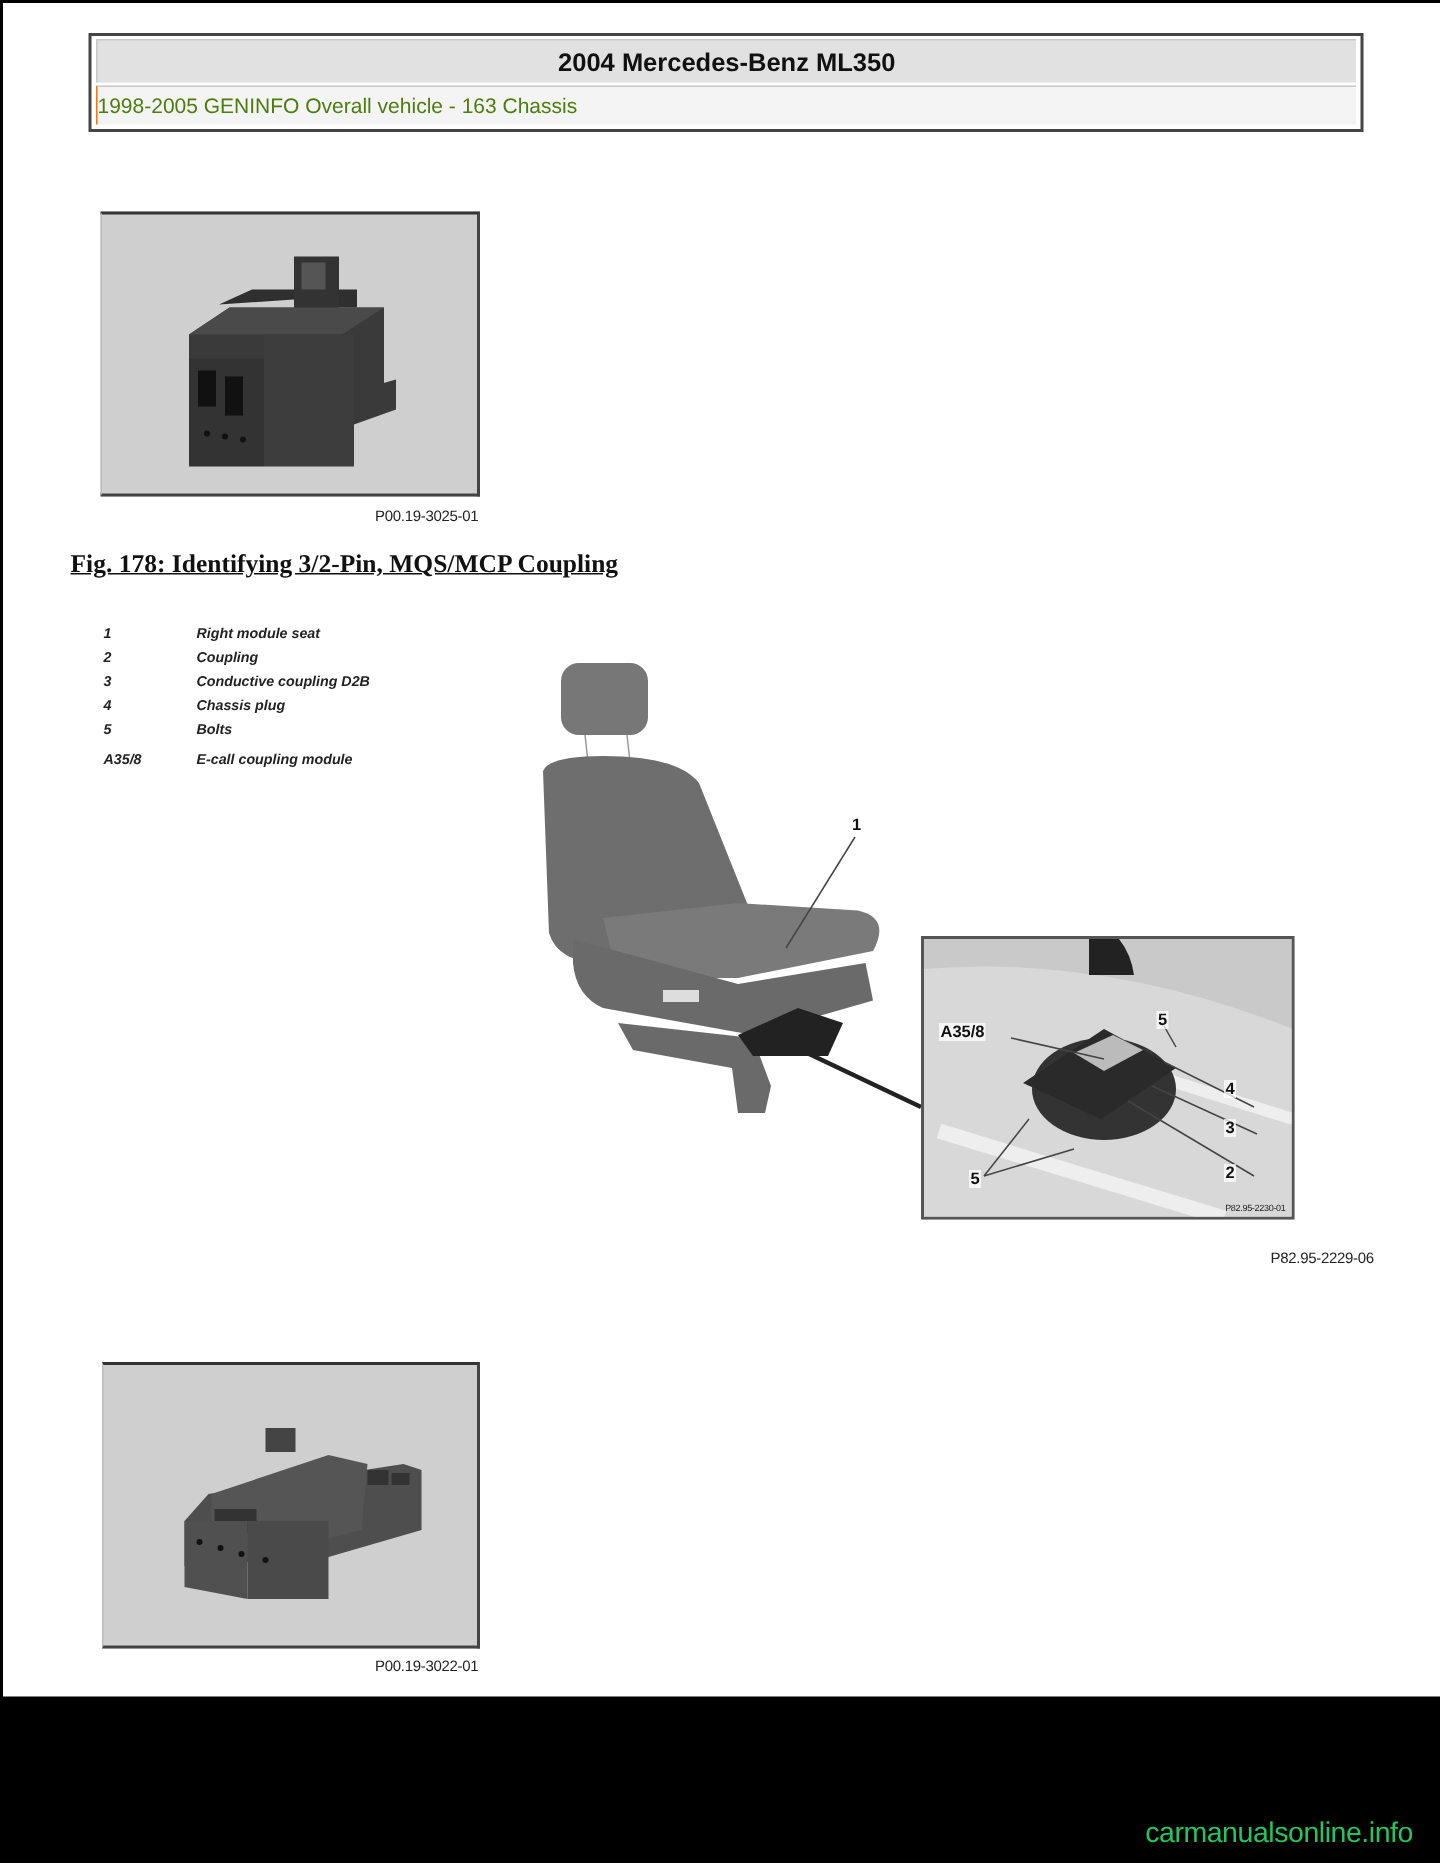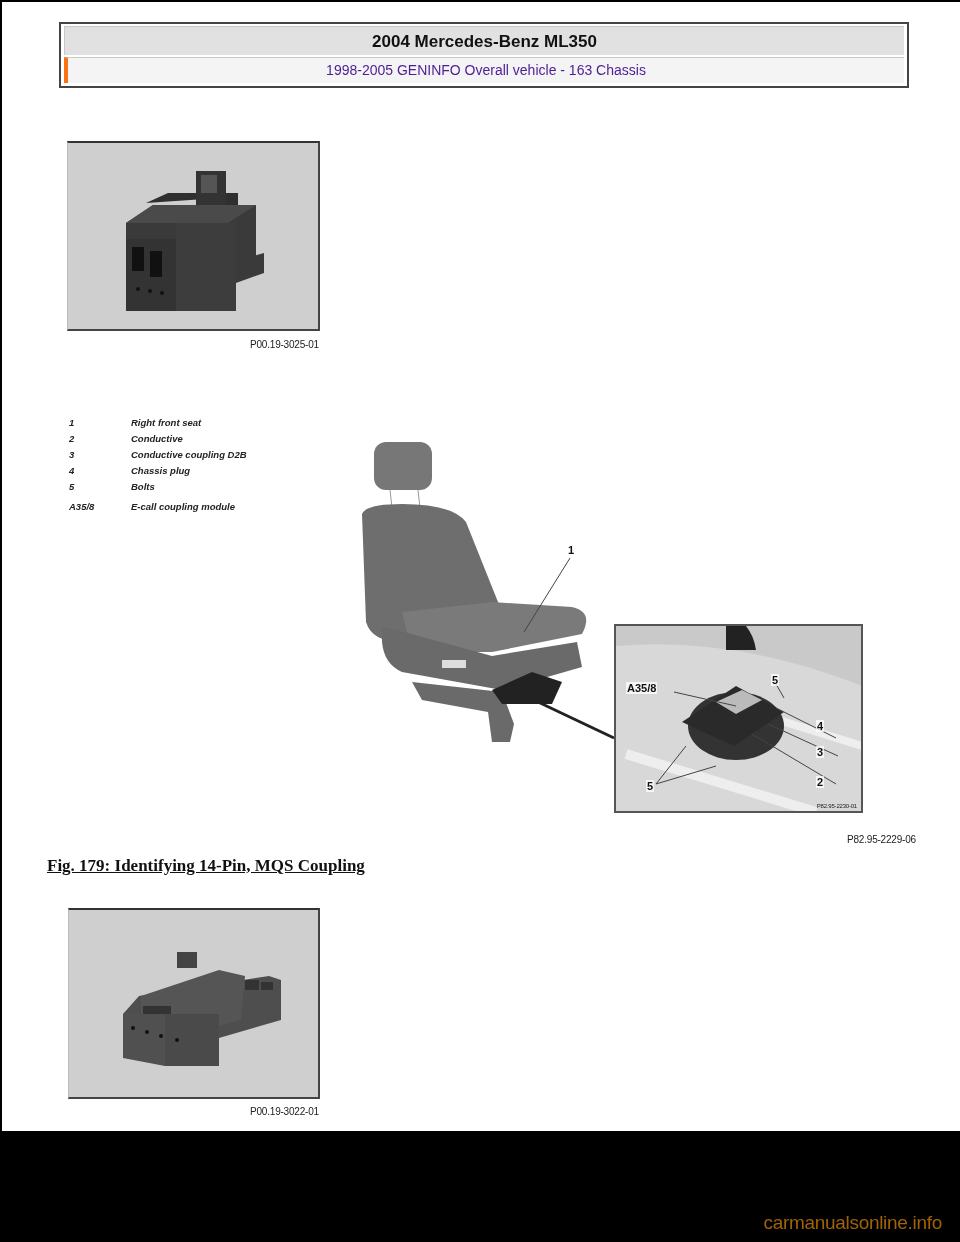--- a/index.html
+++ b/index.html
@@ -35,26 +35,25 @@
     font-size: 17px;
     line-height: 29px;
     color: #111;
     box-sizing: border-box;
   }
   .header-sub {
     margin-top: 2px;
     height: 26px;
     background: #f4f4f4;
     border-top: 1px solid #c8c8c8;
-    border-left: 4px solid #f97316;
-    text-align: center;
+    border-left: 1px solid #f97316;
     font-family: "Liberation Sans", sans-serif;
     font-size: 14px;
     line-height: 25px;
-    color: #4c1d95;
+    color: #4d7c0f;
     box-sizing: border-box;
   }
   .fig-frame {
     position: absolute;
     background: #cfcfcf;
     border-top: 2px solid #333;
     border-right: 2px solid #444;
     border-bottom: 2px solid #444;
     border-left: 1px solid #bbb;
     box-sizing: border-box;
@@ -104,21 +103,21 @@
     font-size: 11px;
     color: #111;
     background: rgba(255,255,255,0.75);
     padding: 0 1px;
     line-height: 12px;
   }
   .watermark {
     position: absolute; right: 18px; top: 1212px;
     font-family: "Liberation Sans", sans-serif;
     font-size: 19px;
-    color: #a16207;
+    color: #22c55e;
     letter-spacing: -0.3px;
   }
 </style>
 </head>
 <body>
 
 <div class="page">
 
   <div class="header">
     <div class="header-title">2004 Mercedes-Benz ML350</div>
@@ -137,29 +136,30 @@
       <rect x="64" y="104" width="12" height="24" fill="#111"></rect>
       <rect x="82" y="108" width="12" height="26" fill="#111"></rect>
       <circle cx="70" cy="146" r="2" fill="#111"></circle>
       <circle cx="82" cy="148" r="2" fill="#111"></circle>
       <circle cx="94" cy="150" r="2" fill="#111"></circle>
       <polygon points="168,118 196,110 196,130 168,140" fill="#3a3a3a"></polygon>
     </svg>
   </div>
   <div class="fig-code" style="left:248px; top:337px;">P00.19-3025-01</div>
 
+  <div class="caption" style="left:45px; top:364px;">Fig. 178: Identifying 3/2-Pin, MQS/MCP Coupling</div>
 
   <div class="legend">
     <div class="legend-row">
       <span class="legend-key">1</span>
-      <span class="legend-val">Right front seat</span>
+      <span class="legend-val">Right module seat</span>
     </div>
     <div class="legend-row">
       <span class="legend-key">2</span>
-      <span class="legend-val">Conductive</span>
+      <span class="legend-val">Coupling</span>
     </div>
     <div class="legend-row">
       <span class="legend-key">3</span>
       <span class="legend-val">Conductive coupling D2B</span>
     </div>
     <div class="legend-row">
       <span class="legend-key">4</span>
       <span class="legend-val">Chassis plug</span>
     </div>
     <div class="legend-row">
@@ -210,21 +210,20 @@
     <div class="callout" style="left:10px; top:56px;">A35/8</div>
     <div class="callout" style="left:155px; top:48px;">5</div>
     <div class="callout" style="left:200px; top:94px;">4</div>
     <div class="callout" style="left:200px; top:120px;">3</div>
     <div class="callout" style="left:200px; top:150px;">2</div>
     <div class="callout" style="left:30px; top:154px;">5</div>
     <div class="fig-code" style="right:4px; bottom:2px; font-size:6px;">P82.95-2230-01</div>
   </div>
   <div class="fig-code" style="left:797px; top:832px;margin-left:48px;">P82.95-2229-06</div>
 
-  <div class="caption" style="left:45px; top:854px;">Fig. 179: Identifying 14-Pin, MQS Coupling</div>
 
   <div class="fig-frame" style="left:66px; top:906px; width:252px; height:191px;">
     <svg width="250" height="188" viewBox="0 0 250 188">
       <polygon points="54,104 70,86 200,66 212,70 212,110 150,128 54,134" fill="#4e4e4e"></polygon>
       <polygon points="72,86 150,60 176,66 172,110 96,130 72,124" fill="#555"></polygon>
       <rect x="74" y="96" width="28" height="16" fill="#333"></rect>
       <rect x="108" y="42" width="20" height="16" fill="#444"></rect>
       <polygon points="54,104 96,104 96,156 54,148" fill="#505050"></polygon>
       <polygon points="96,104 150,104 150,156 96,156" fill="#4a4a4a"></polygon>
       <circle cx="64" cy="118" r="2" fill="#111"></circle>

